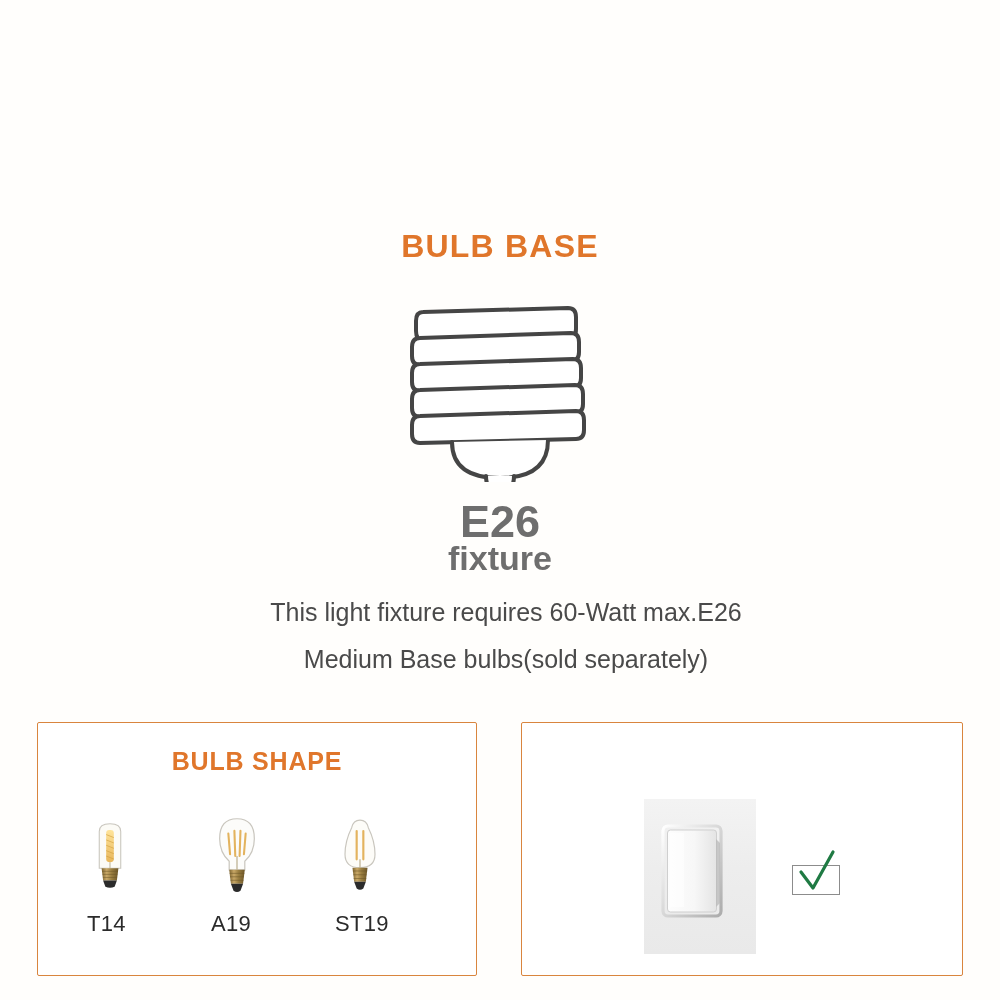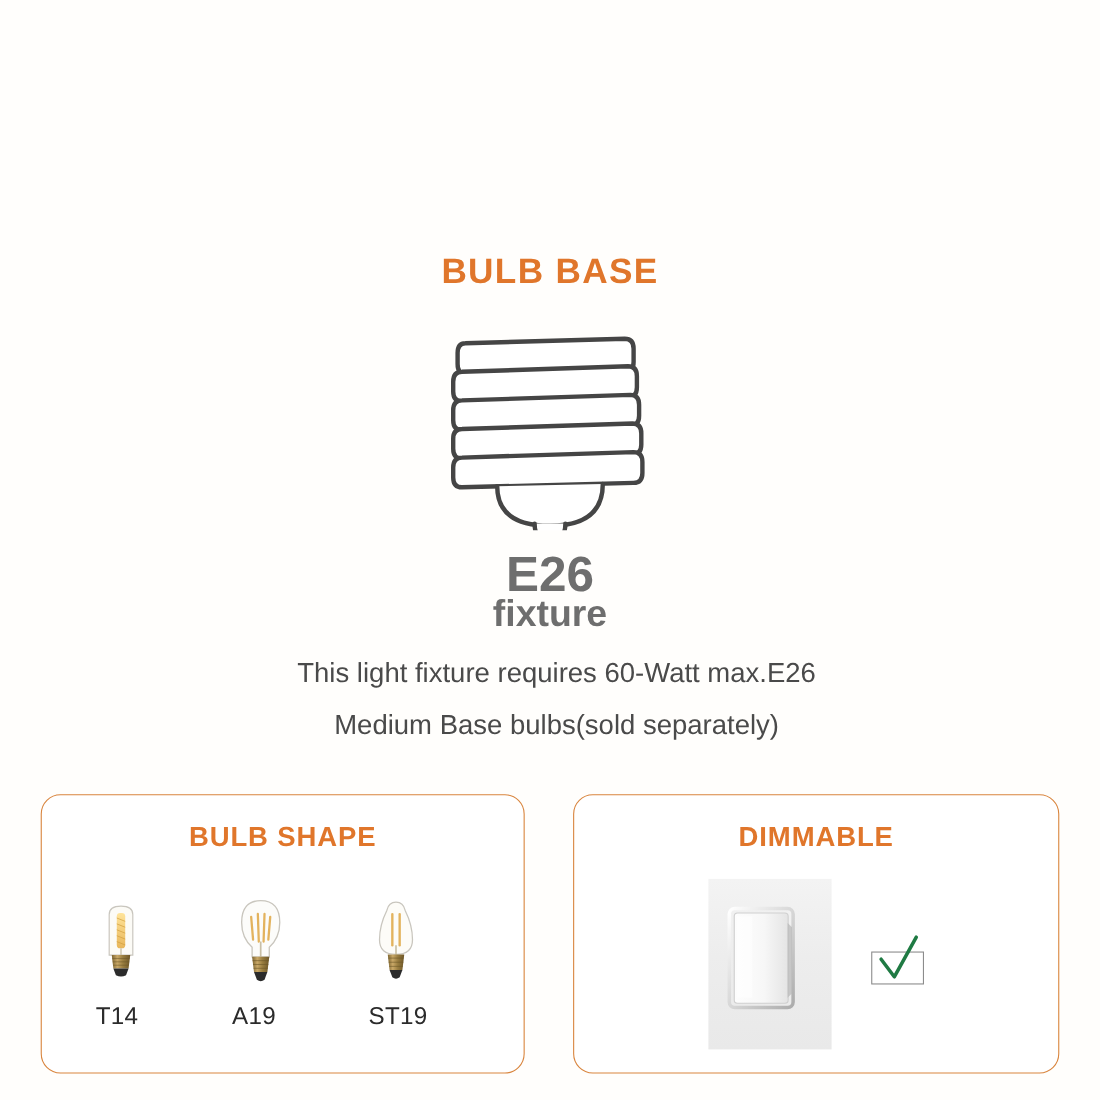--- a/index.html
+++ b/index.html
@@ -81,21 +81,21 @@
     font-weight: normal;
     padding-left: 12px;
   }
   #desc-1 { top: 598px; }
   #desc-2 { top: 645px; }
 
   
   .card {
     position: absolute;
     border: 1.6px solid #D9853E;
-    border-radius: 18px;
+    border-radius: 2px;
     background: #FFFFFF;
   }
   #card-bulb-shape {
     left: 37px; top: 722px;
     width: 440px; height: 254px;
   }
   #card-dimmable {
     left: 521px; top: 722px;
     width: 442px; height: 254px;
   }
@@ -308,21 +308,20 @@
           </g>
           <path d="M23 77 L37 77 L34 85 Q30 88 26 85 Z" fill="#2B2B2B"></path>
         </svg>
         <div class="bulb-caption">ST19</div>
       </div>
 
     </div>
   </div>
 
   <div class="card" id="card-dimmable">
-    <div class="card-heading">DIMMABLE</div>
 
     <div class="dimmer-wrap">
 
       <div class="switch-plate">
         <svg viewBox="0 0 112 155" width="112" height="155" aria-hidden="true">
           <defs>
             <linearGradient id="paddle" x1="0" y1="0" x2="1" y2="0">
               <stop offset="0%" stop-color="#FDFDFD"></stop>
               <stop offset="55%" stop-color="#F7F7F7"></stop>
               <stop offset="100%" stop-color="#E4E4E4"></stop>

